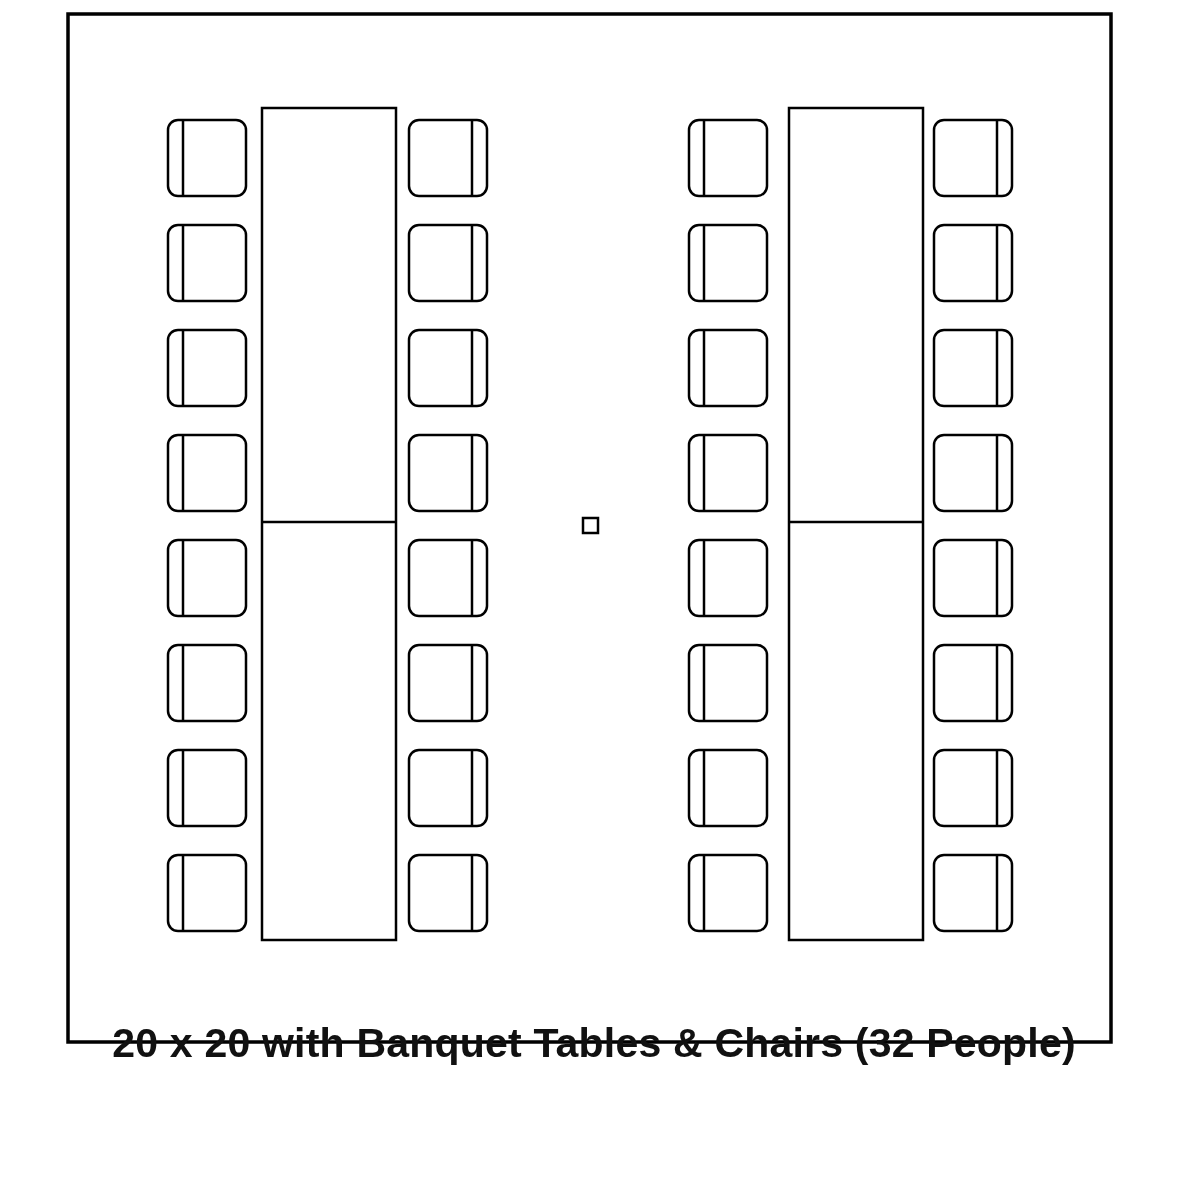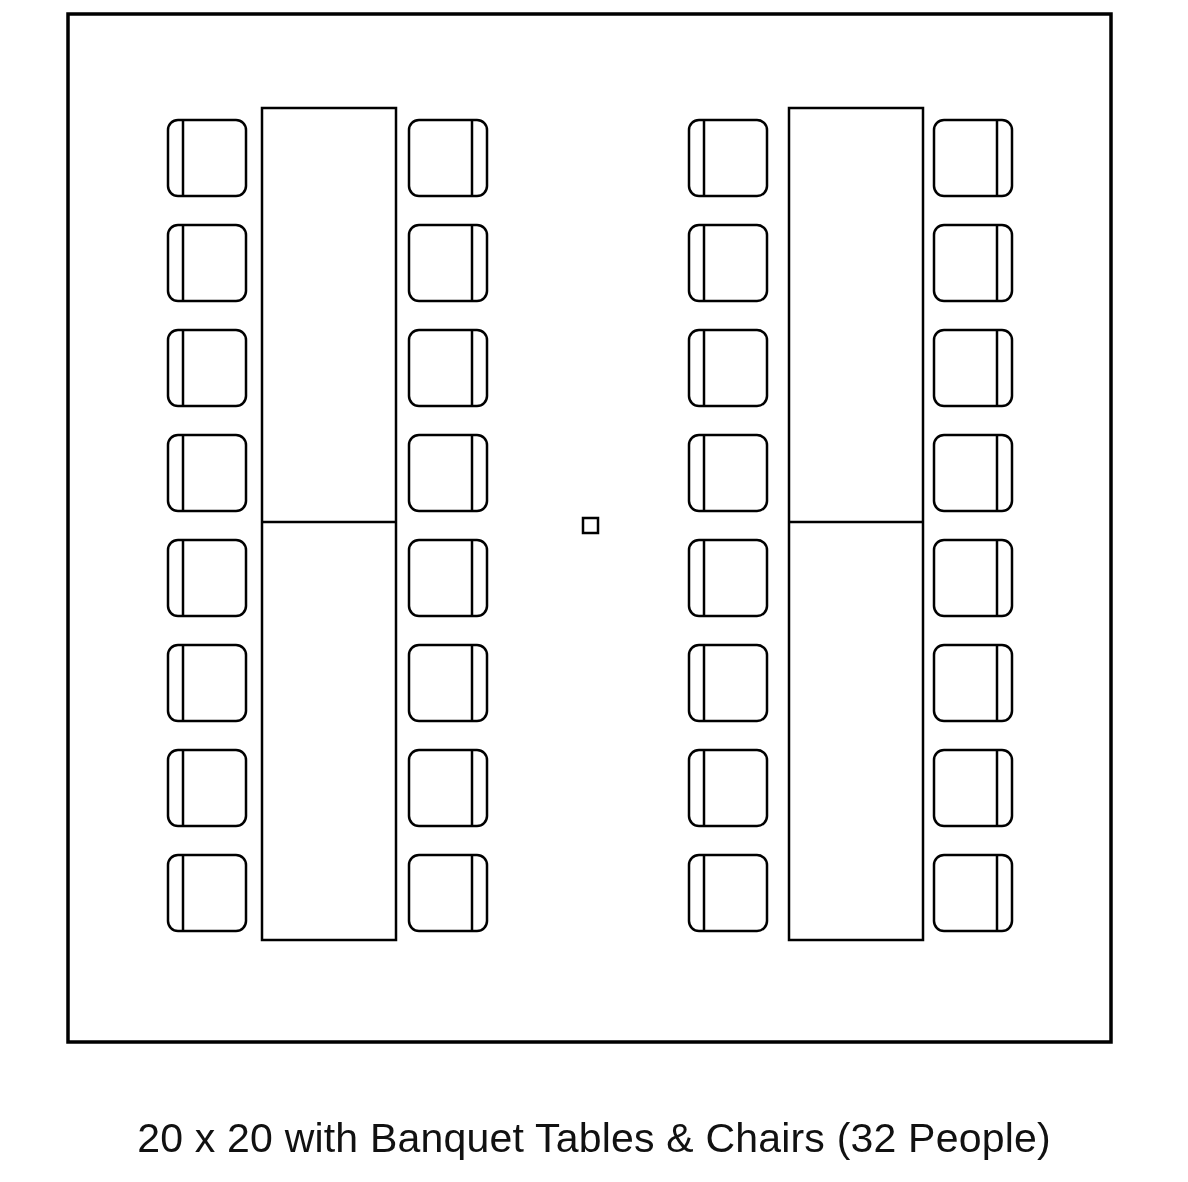--- a/index.html
+++ b/index.html
@@ -27,25 +27,25 @@
     height: 1060px;
   }
   svg.floorplan {
     display: block;
     width: 1188px;
     height: 1060px;
   }
   .caption {
     position: absolute;
     left: 0;
-    top: 1115px;
+    top: 1020px;
     width: 1188px;
     text-align: center;
     font-size: 41px;
-    font-weight: 400;
+    font-weight: 700;
     letter-spacing: 0.2px;
     color: #111111;
     font-family: "Liberation Sans", sans-serif;
   }
 </style>
 </head>
 <body>
 
 <div class="page">
 

